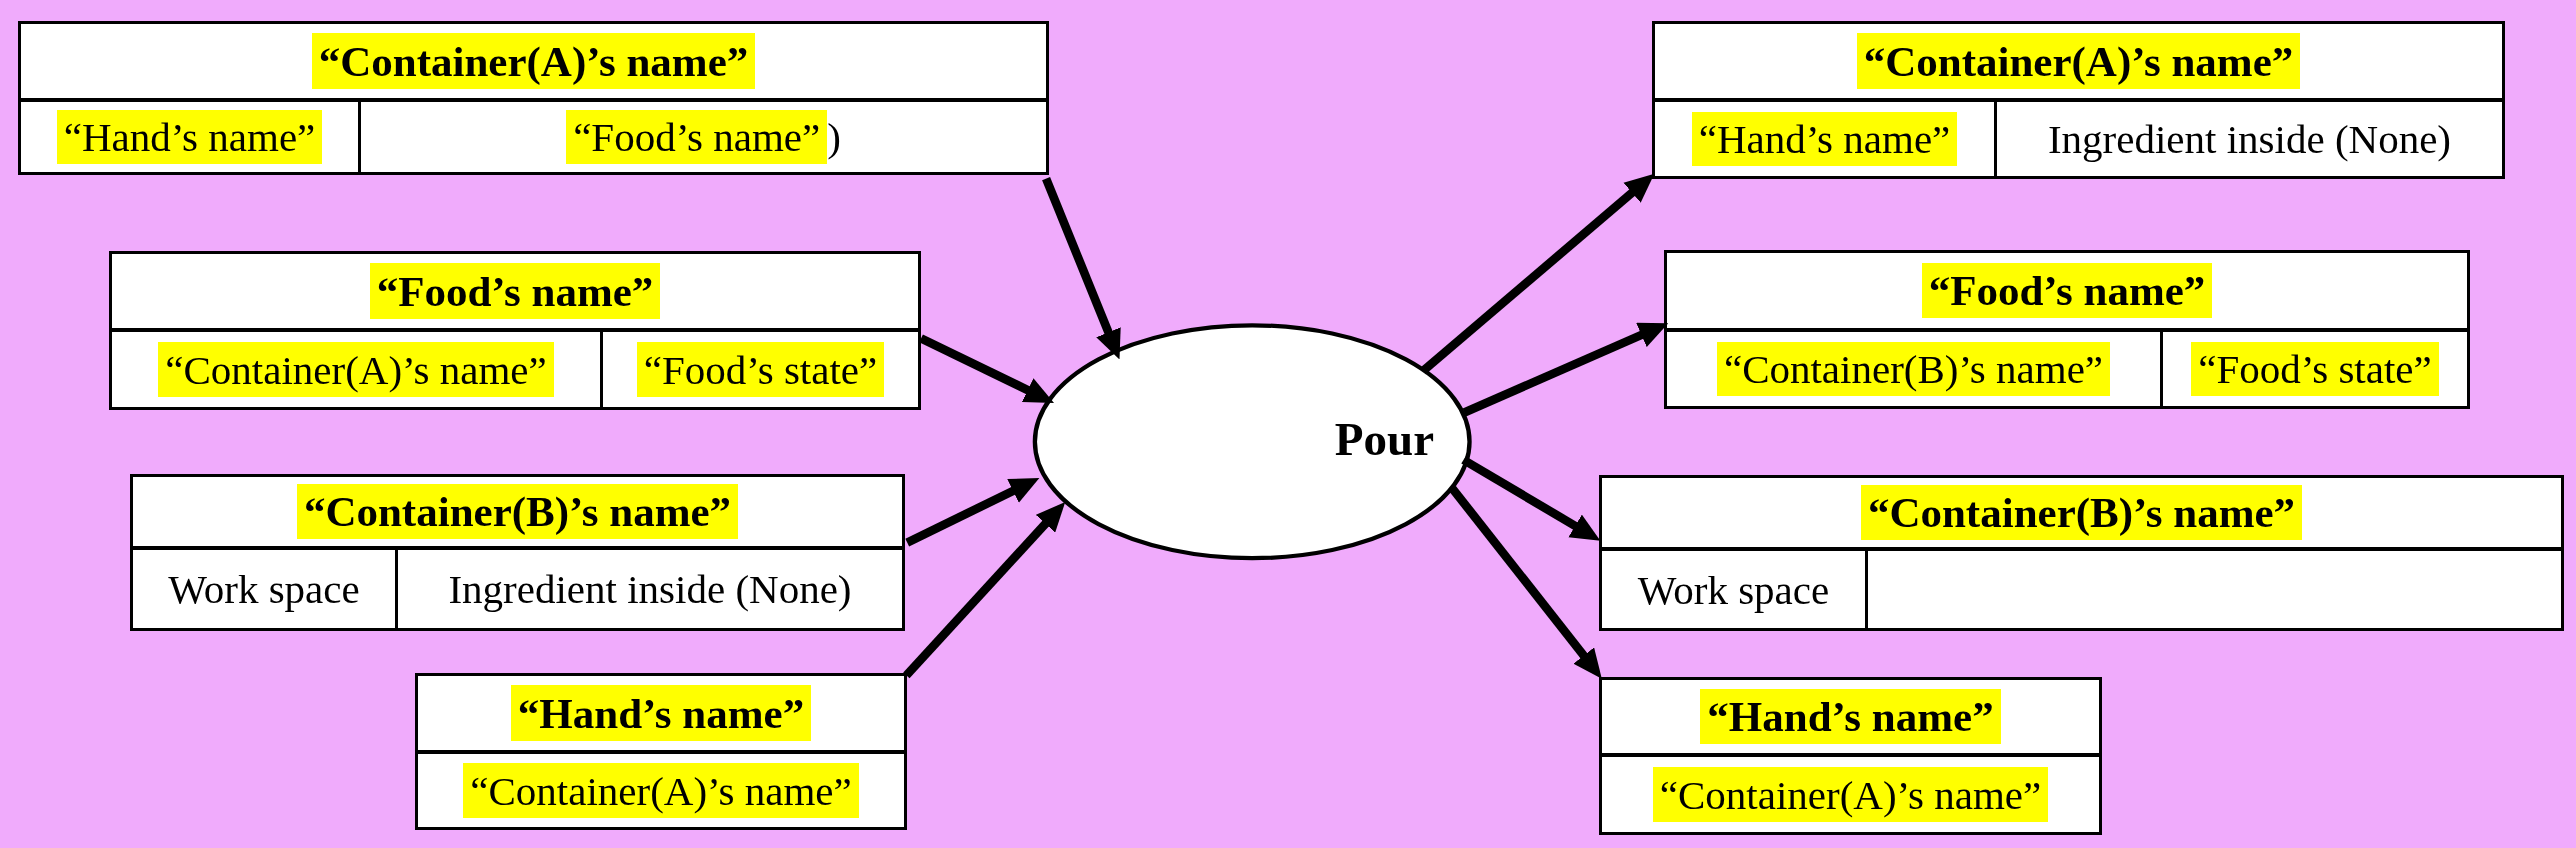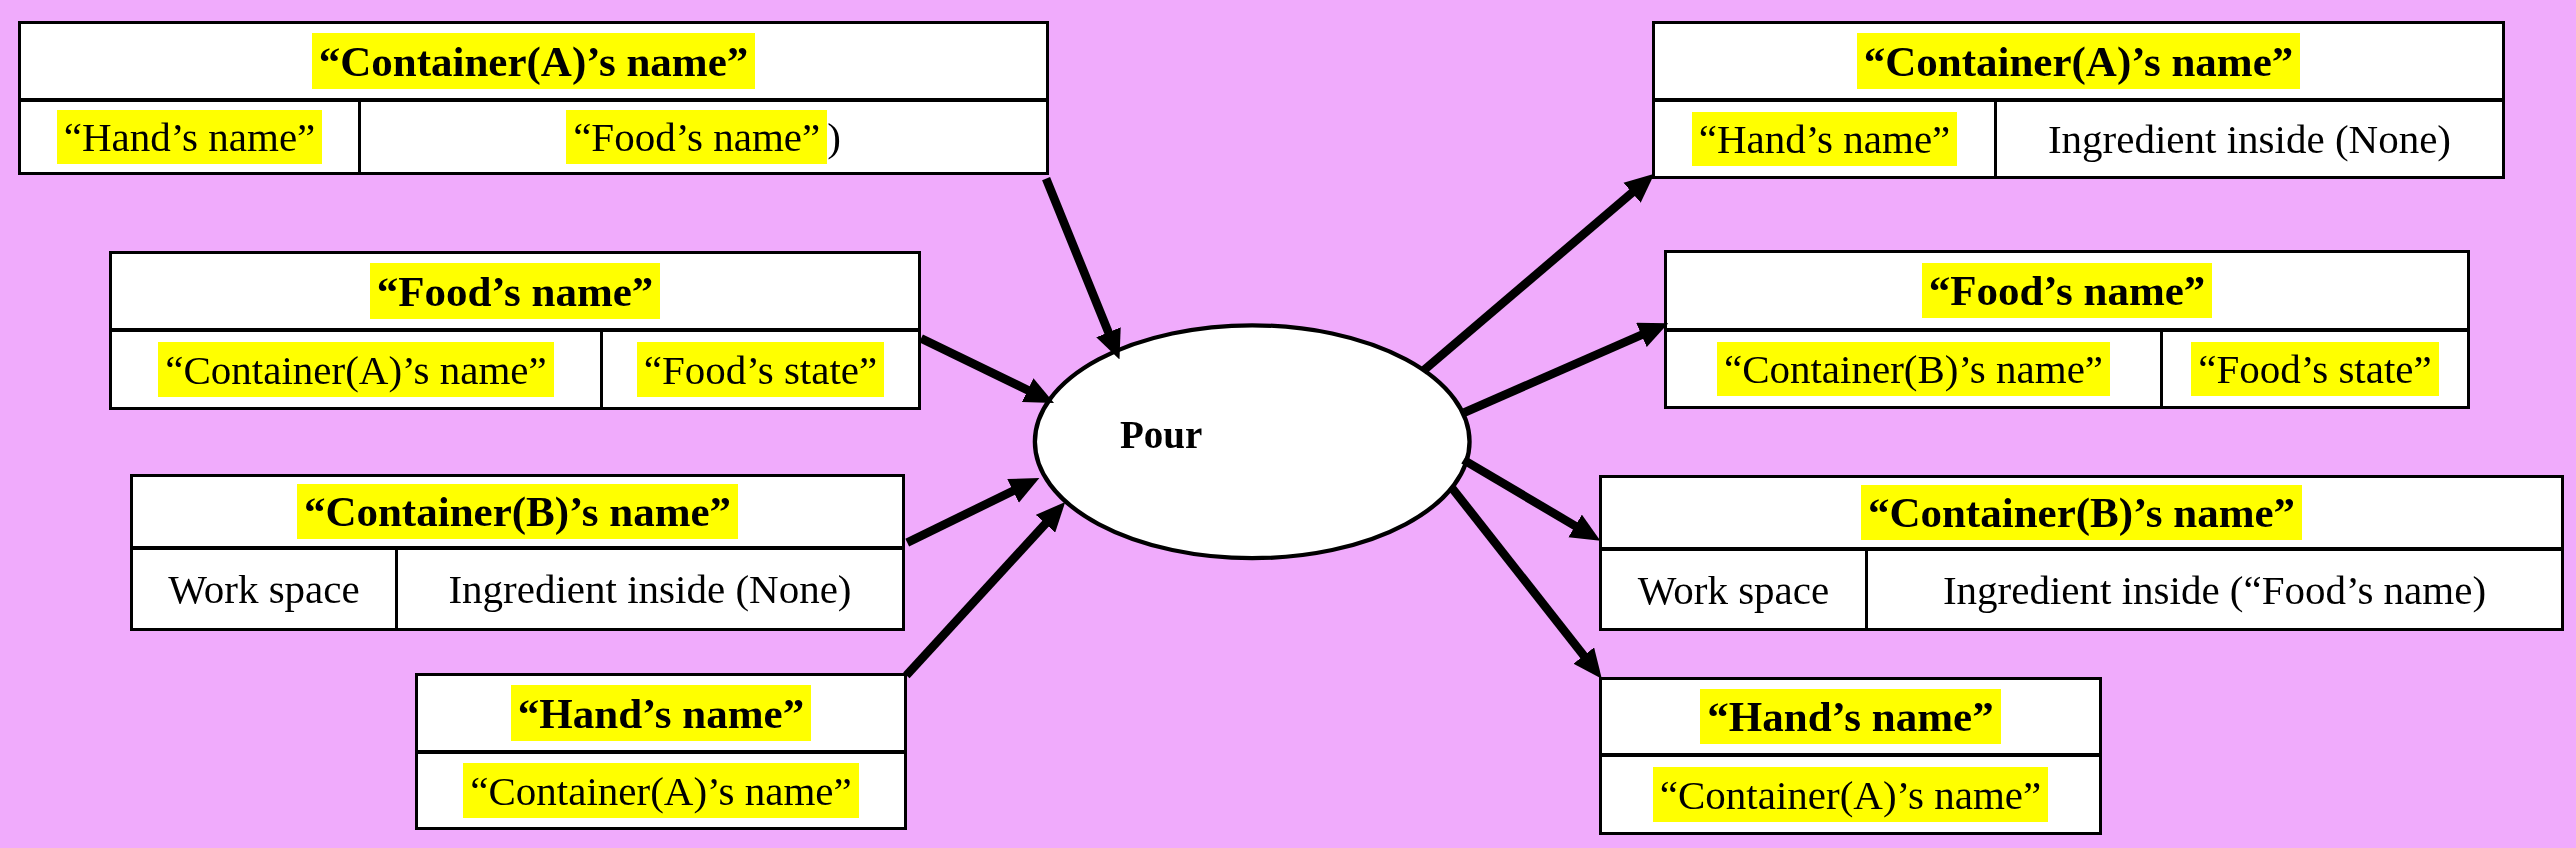--- a/index.html
+++ b/index.html
@@ -62,26 +62,26 @@
     position: absolute;
     left: 0;
     top: 0;
     width: 2576px;
     height: 849px;
     pointer-events: none;
     z-index: 5;
   }
   .pour-label {
     position: absolute;
-    left: 1120px;
+    left: 1175px;
     top: 412px;
     width: 259px;
-    text-align: left;
+    text-align: right;
     font-weight: bold;
-    font-size: 39px;
+    font-size: 47px;
     z-index: 6;
   }
   
   #box-l1 { left: 18px;   top: 21px;  width: 1031px; height: 154px; }
   #box-l1 .box-header { height: 78px; }
   #box-l1 .cell-a { width: 340px; }
   #box-l2 { left: 109px;  top: 251px; width: 812px;  height: 159px; }
   #box-l2 .box-header { height: 78px; }
   #box-l2 .cell-a { width: 491px; }
   #box-l3 { left: 130px;  top: 474px; width: 775px;  height: 157px; }
@@ -189,23 +189,20 @@
   </div>
 
   <div class="state-box" id="box-r3">
     <div class="box-header">
         <span class="hl">“Container(B)’s name”</span>
       </div>
     <div class="box-row">
       <div class="box-cell divider cell-a">
           <span class="plain">Work space</span>
         </div>
-      <div class="box-cell" style="flex:1">
-          <span class="plain">Ingredient inside (“Food’s name)</span>
-        </div>
     </div>
   </div>
 
   <div class="state-box" id="box-r4">
     <div class="box-header">
         <span class="hl">“Hand’s name”</span>
       </div>
     <div class="box-row">
       <div class="box-cell" style="flex:1">
           <span class="hl">“Container(A)’s name”</span>

